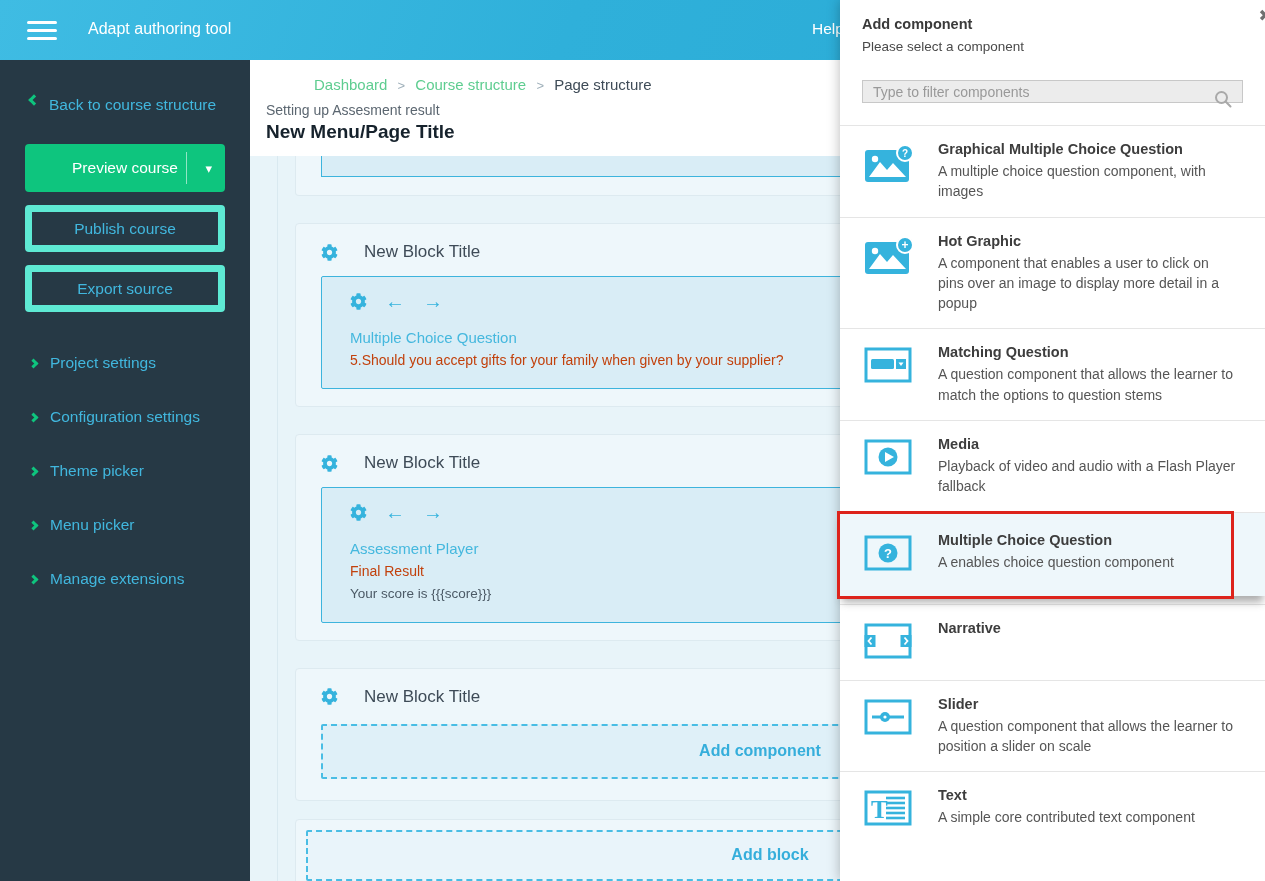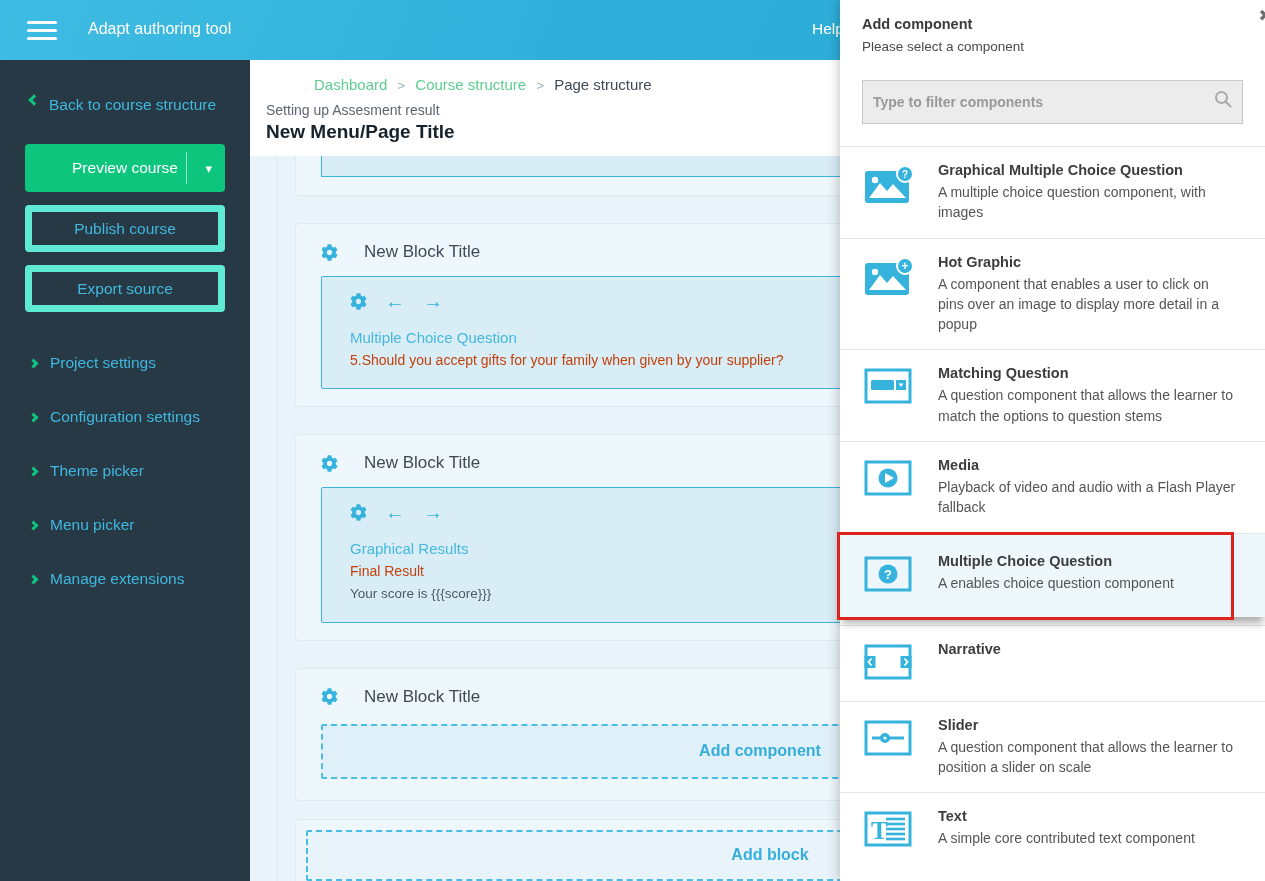--- a/index.html
+++ b/index.html
@@ -105,24 +105,23 @@
   }
   .panel-close{
     position:absolute; top:6px; right:-7px; color:#6f6f6f; font-size:16px;
     font-weight:bold; cursor:pointer;
   }
   .panel-head{ padding:16px 22px 12px 22px; }
   .panel-title{ font-size:14.5px; font-weight:bold; color:#3a3a3a; margin-bottom:7px; }
   .panel-subtitle{ font-size:13.5px; color:#4a4a4a; }
   .search-wrap{ position:relative; margin:14px 22px 22px 22px; }
   .search-input{
-    width:100%; height:44px; background:#ececec; border:1px solid #c8c8c8;
+    width:100%; height:23px; background:#ececec; border:1px solid #c8c8c8;
     padding:0 42px 0 10px; font-size:14px; color:#444;
     font-family:"Liberation Sans","DejaVu Sans",sans-serif;
-    font-weight:bold;
   }
   .search-input::placeholder{ color:#999; }
   .search-icon{ position:absolute; right:10px; top:9px; width:20px; height:20px; }
 
   .comp-list{ }
   .comp-row{
     display:flex; gap:24px; padding:15px 24px; border-top:1px solid #e5e5e5;
     cursor:pointer; align-items:flex-start;
   }
   .comp-row .icon-box{ width:50px; flex-shrink:0; padding-top:3px; }
@@ -239,21 +238,21 @@
         <span class="block-title">New Block Title</span>
       </div>
       <div class="component">
         <div class="comp-toolbar">
           <svg class="gear-svg" viewBox="0 0 512 512">
               <path fill="#35b3dd" d="M487.4 315.7l-42.6-24.6c4.3-23.2 4.3-47 0-70.2l42.6-24.6c4.9-2.8 7.1-8.6 5.5-14-11.1-35.6-30-67.8-54.7-94.6-3.8-4.1-10-5.1-14.8-2.3L380.8 110c-17.9-15.4-38.5-27.3-60.8-35.1V25.8c0-5.6-3.9-10.5-9.4-11.7-36.7-8.2-74.3-7.8-109.2 0-5.5 1.2-9.4 6.1-9.4 11.7V75c-22.2 7.9-42.8 19.8-60.8 35.1L88.7 85.5c-4.9-2.8-11-1.9-14.8 2.3-24.7 26.7-43.6 58.9-54.7 94.6-1.7 5.4.6 11.2 5.5 14L67.3 221c-4.3 23.2-4.3 47 0 70.2l-42.6 24.6c-4.9 2.8-7.1 8.6-5.5 14 11.1 35.6 30 67.8 54.7 94.6 3.8 4.1 10 5.1 14.8 2.3l42.6-24.6c17.9 15.4 38.5 27.3 60.8 35.1v49.2c0 5.6 3.9 10.5 9.4 11.7 36.7 8.2 74.3 7.8 109.2 0 5.5-1.2 9.4-6.1 9.4-11.7v-49.2c22.2-7.9 42.8-19.8 60.8-35.1l42.6 24.6c4.9 2.8 11 1.9 14.8-2.3 24.7-26.7 43.6-58.9 54.7-94.6 1.5-5.5-.7-11.3-5.6-14.1zM256 336c-44.1 0-80-35.9-80-80s35.9-80 80-80 80 35.9 80 80-35.9 80-80 80z"></path>
             </svg>
           <span class="arrow">←</span>
           <span class="arrow">→</span>
         </div>
-        <div class="comp-link">Graphical Results</div>
+        <div class="comp-link">Assessment Player</div>
         <div class="comp-body" style="margin-bottom:2px">Final Result</div>
         <div class="comp-body2">Your score is {{{score}}}</div>
       </div>
     </div>
 
     <div class="block" style="margin-bottom:0">
       <div class="block-head">
         <svg class="gear-svg" viewBox="0 0 512 512">
             <path fill="#35b3dd" d="M487.4 315.7l-42.6-24.6c4.3-23.2 4.3-47 0-70.2l42.6-24.6c4.9-2.8 7.1-8.6 5.5-14-11.1-35.6-30-67.8-54.7-94.6-3.8-4.1-10-5.1-14.8-2.3L380.8 110c-17.9-15.4-38.5-27.3-60.8-35.1V25.8c0-5.6-3.9-10.5-9.4-11.7-36.7-8.2-74.3-7.8-109.2 0-5.5 1.2-9.4 6.1-9.4 11.7V75c-22.2 7.9-42.8 19.8-60.8 35.1L88.7 85.5c-4.9-2.8-11-1.9-14.8 2.3-24.7 26.7-43.6 58.9-54.7 94.6-1.7 5.4.6 11.2 5.5 14L67.3 221c-4.3 23.2-4.3 47 0 70.2l-42.6 24.6c-4.9 2.8-7.1 8.6-5.5 14 11.1 35.6 30 67.8 54.7 94.6 3.8 4.1 10 5.1 14.8 2.3l42.6-24.6c17.9 15.4 38.5 27.3 60.8 35.1v49.2c0 5.6 3.9 10.5 9.4 11.7 36.7 8.2 74.3 7.8 109.2 0 5.5-1.2 9.4-6.1 9.4-11.7v-49.2c22.2-7.9 42.8-19.8 60.8-35.1l42.6 24.6c4.9 2.8 11 1.9 14.8-2.3 24.7-26.7 43.6-58.9 54.7-94.6 1.5-5.5-.7-11.3-5.6-14.1zM256 336c-44.1 0-80-35.9-80-80s35.9-80 80-80 80 35.9 80 80-35.9 80-80 80z"></path>
           </svg>

